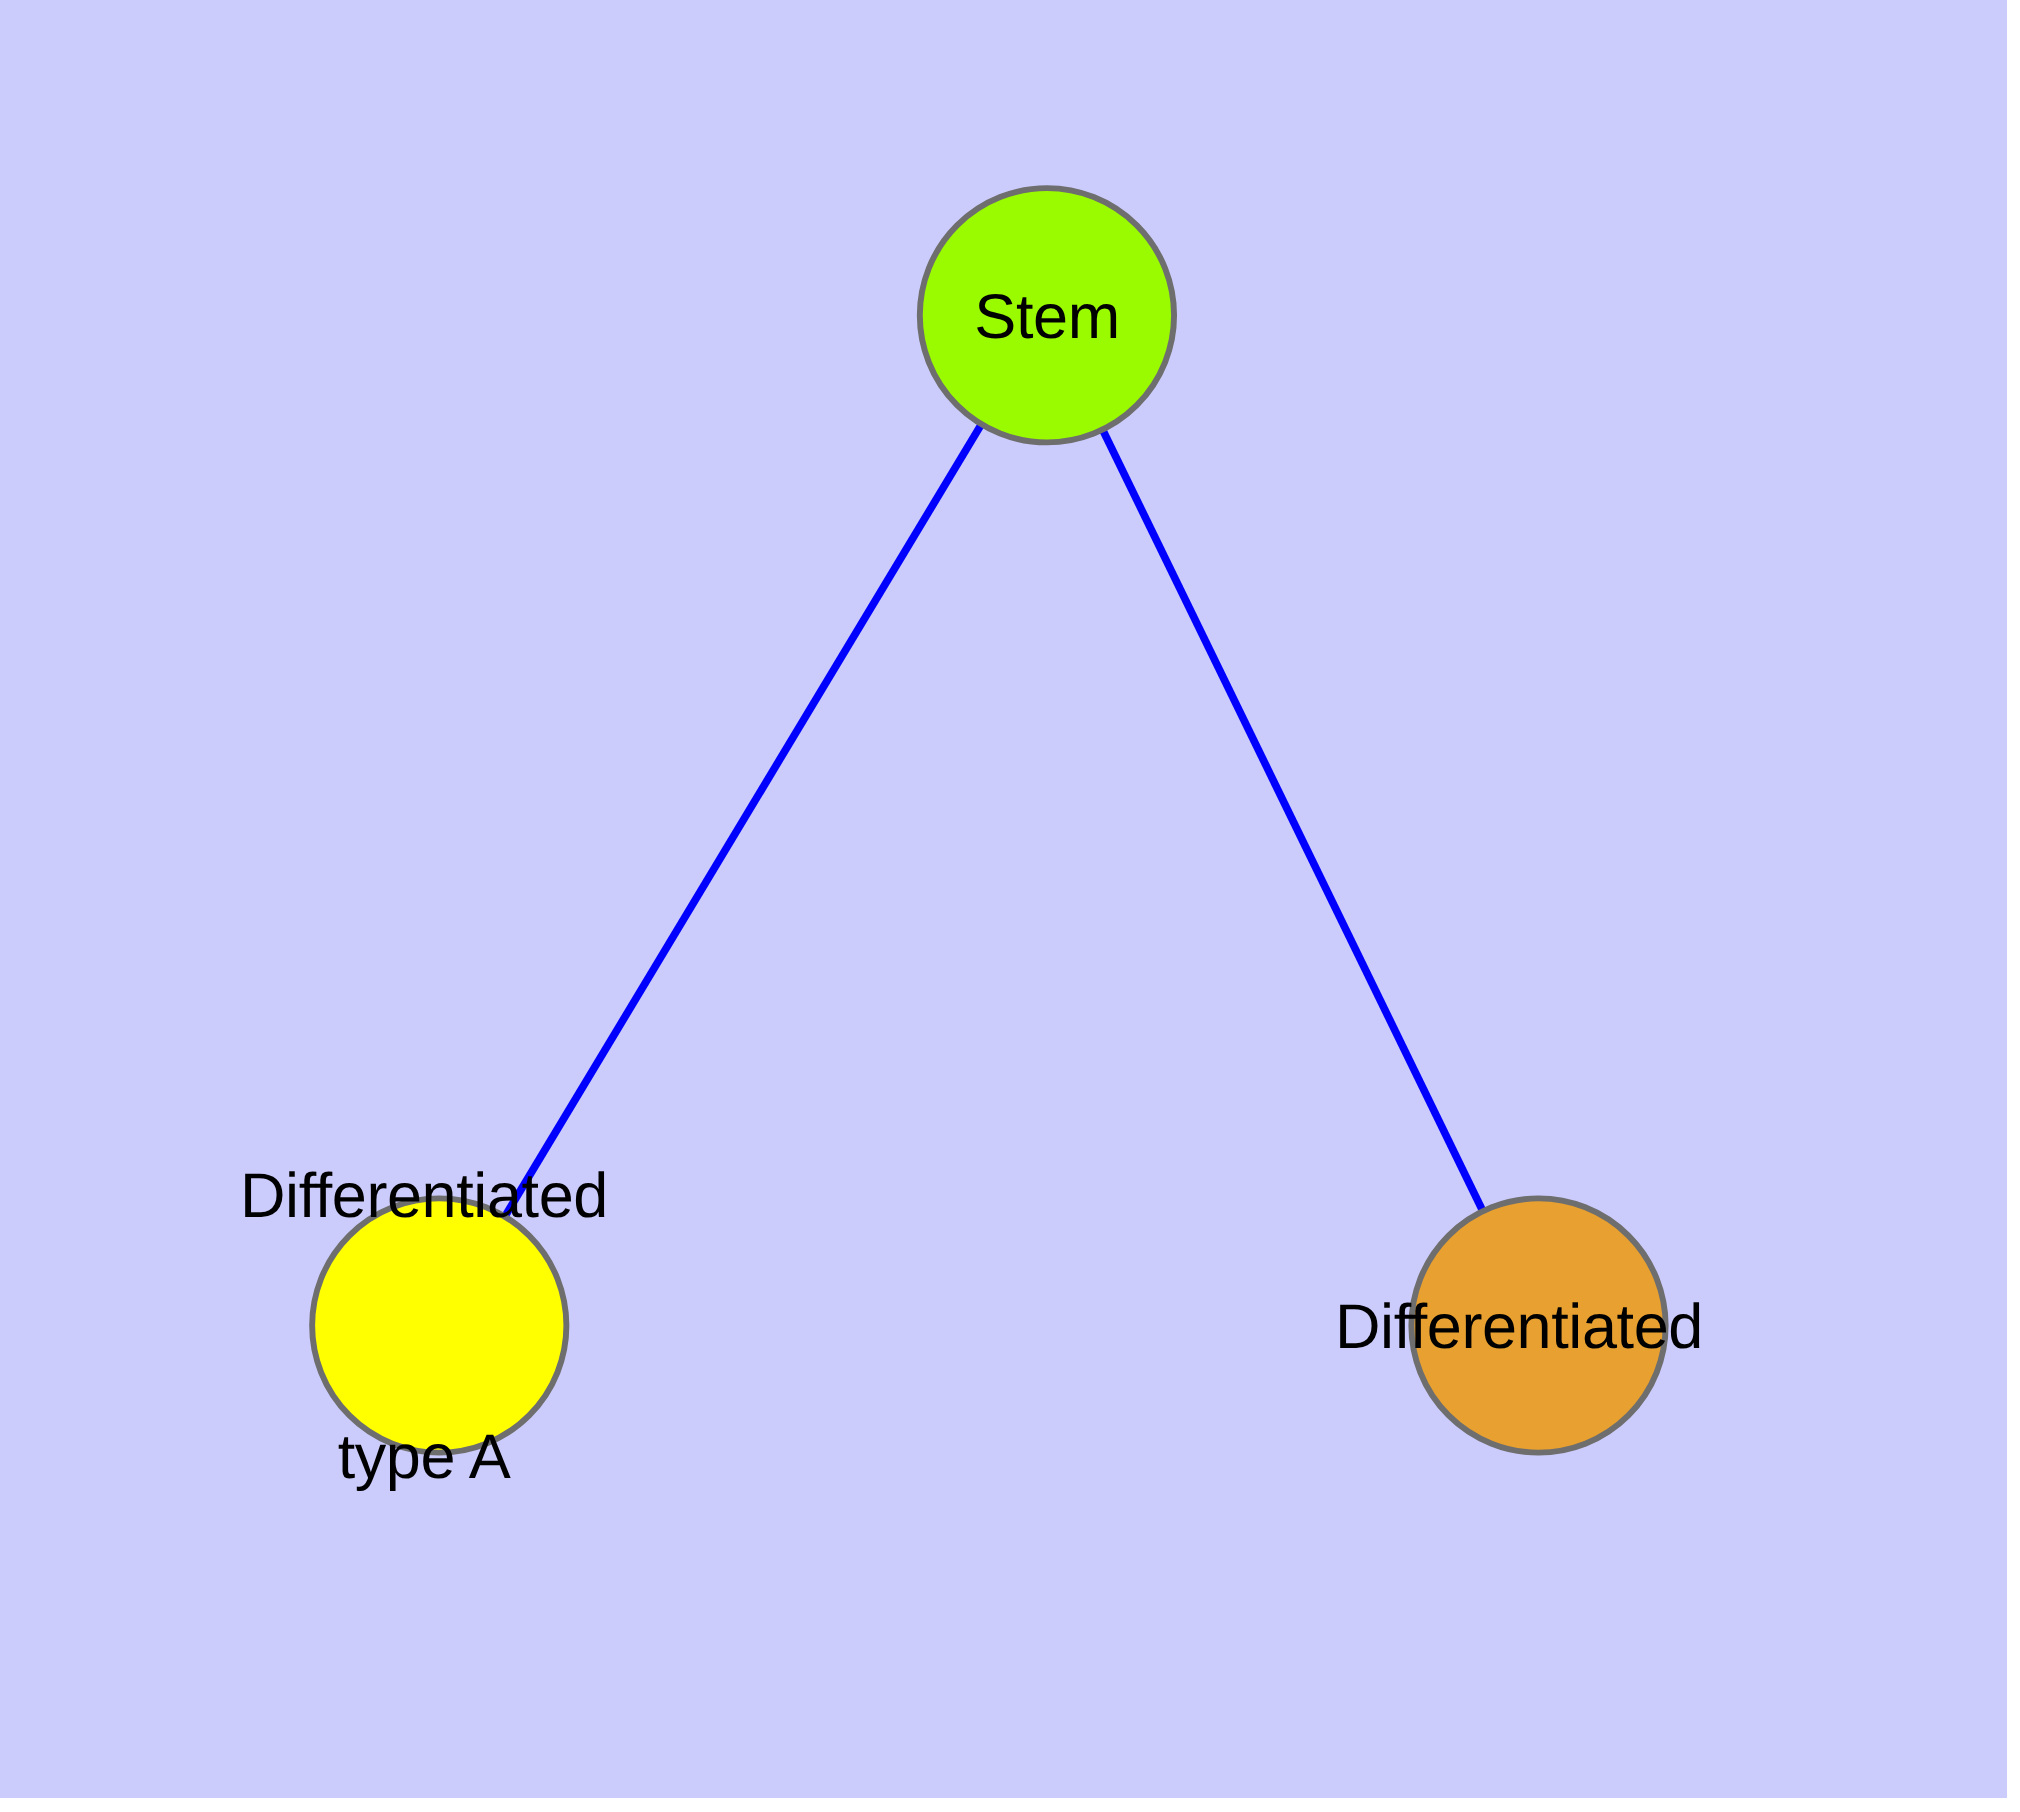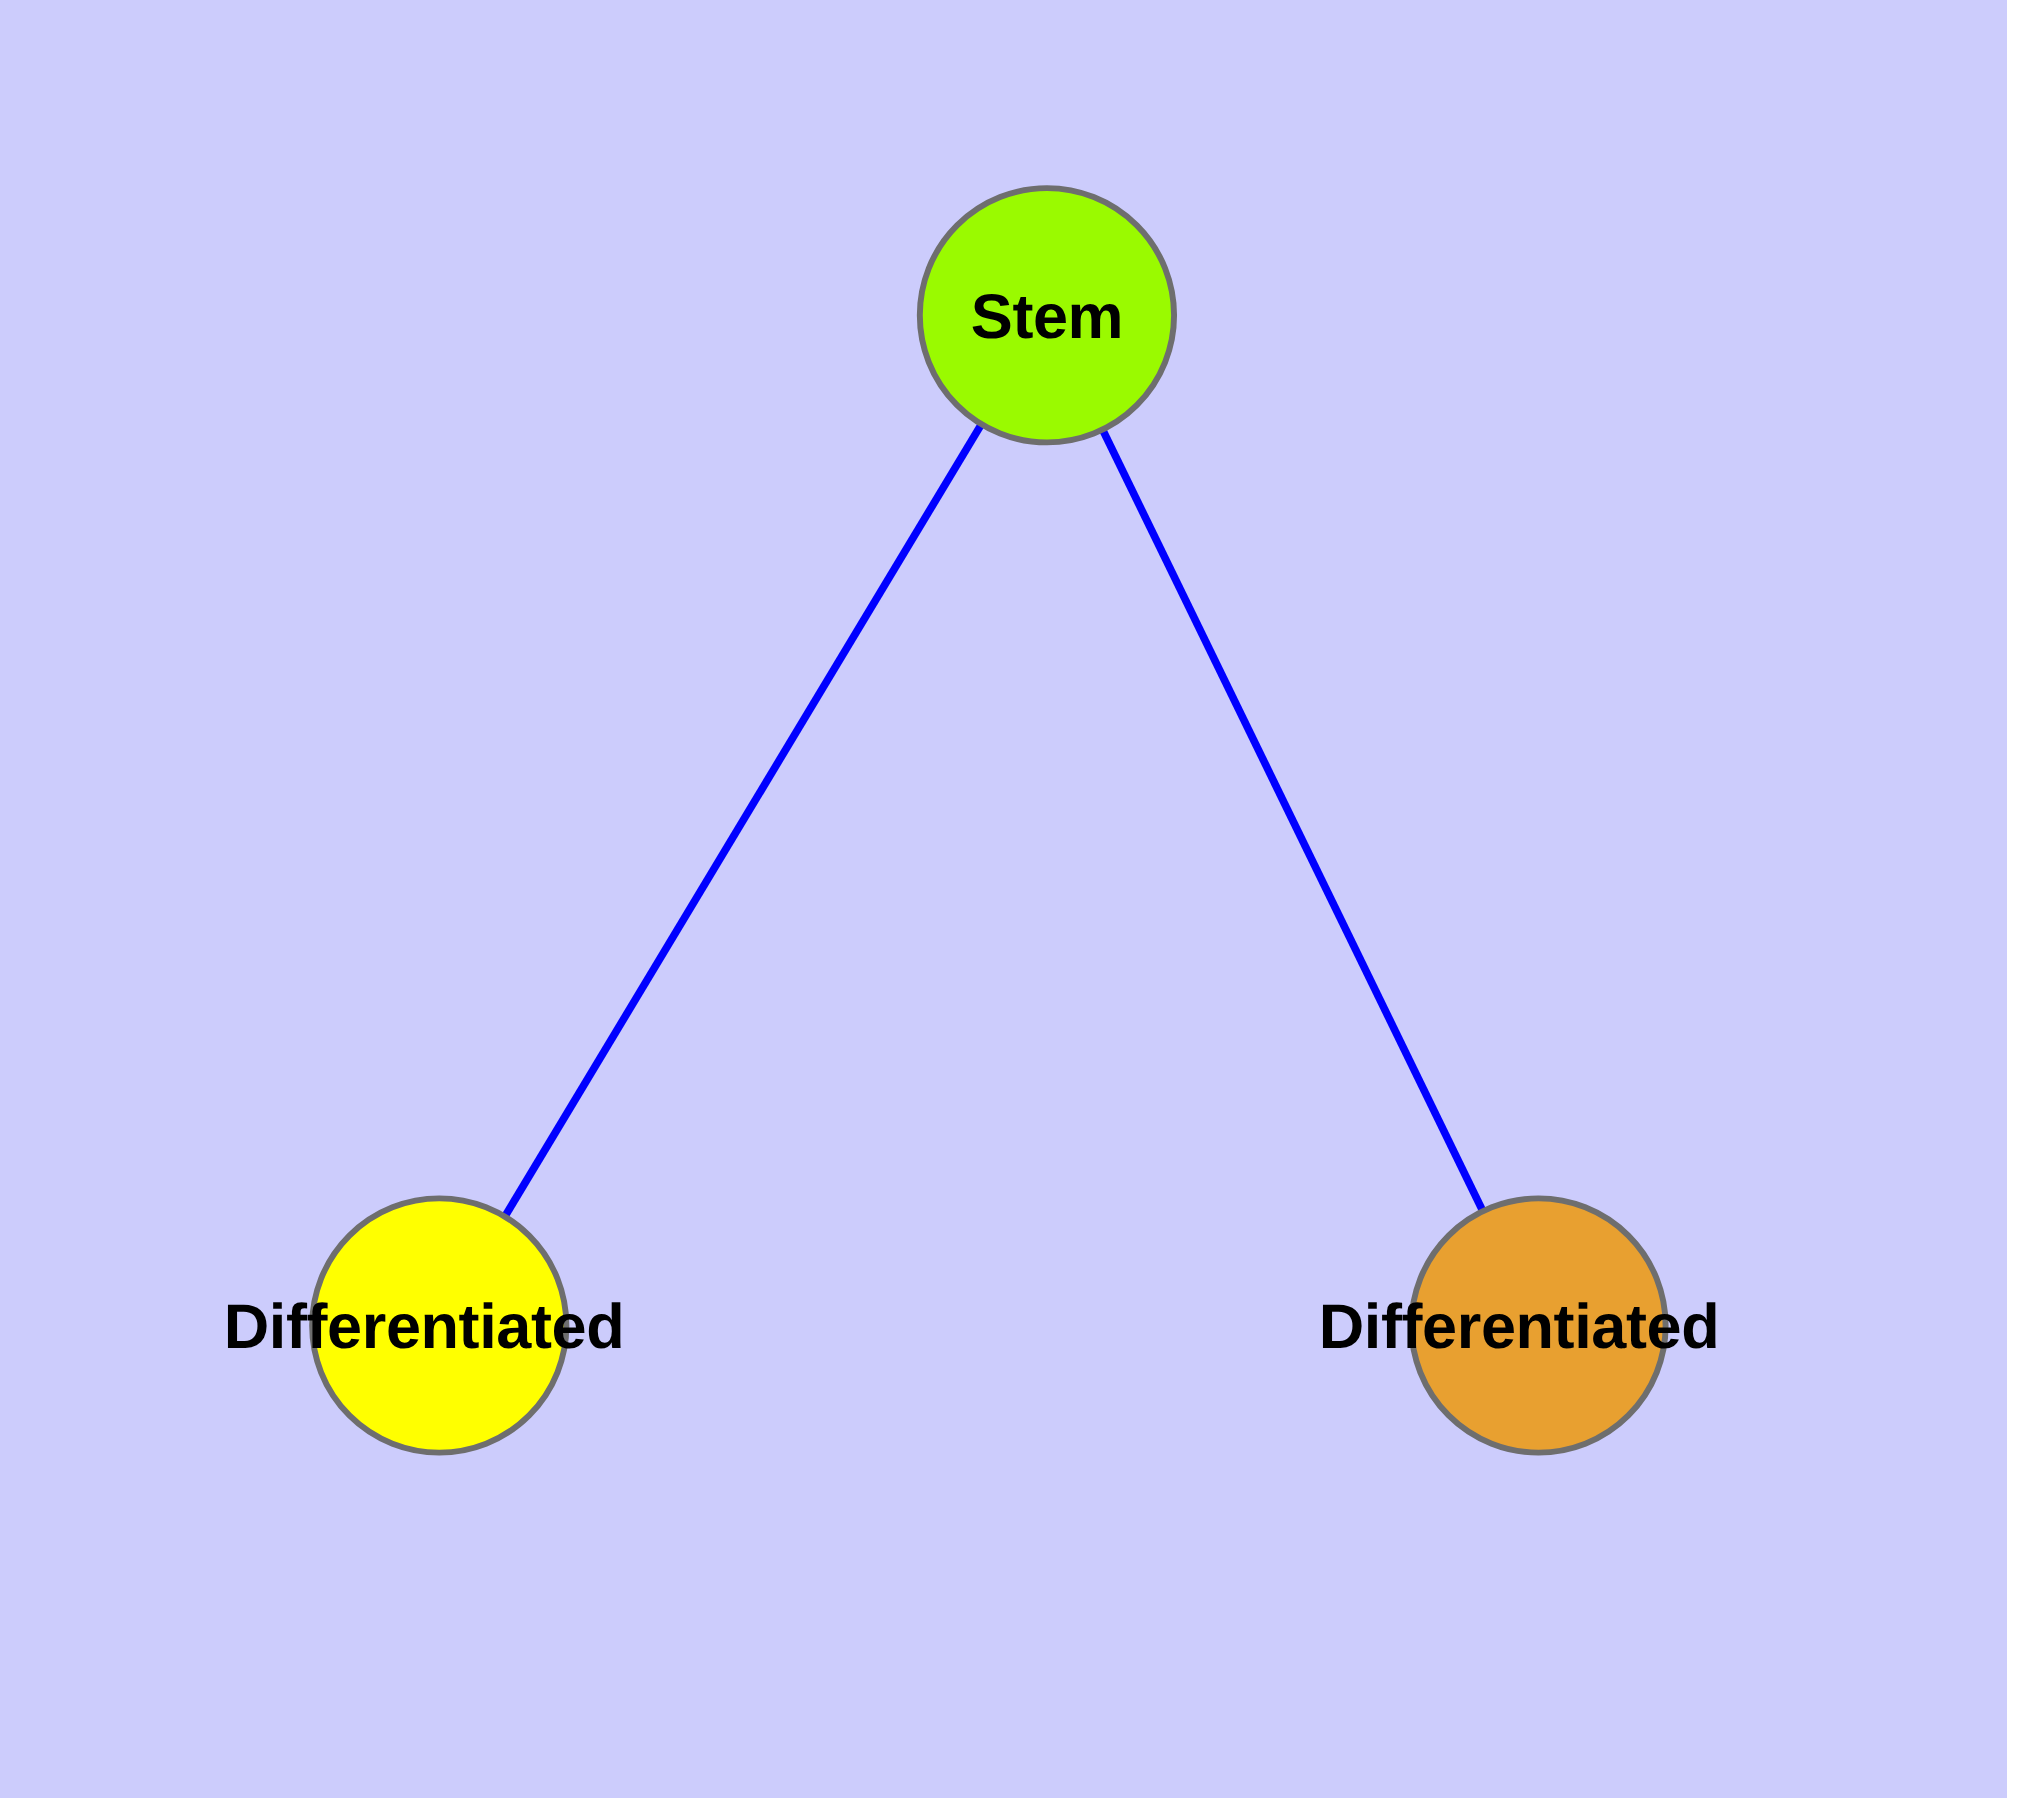--- a/index.html
+++ b/index.html
@@ -26,21 +26,21 @@
   #graph-svg {
     position: absolute;
     left: 0;
     top: 0;
     width: 2021px;
     height: 1812px;
   }
   .node-label {
     position: absolute;
     color: #000000;
-    font-weight: bold;
+    font-weight: normal;
     font-size: 63px;
     line-height: 1.38;
     text-align: center;
     white-space: pre;
     letter-spacing: -0.4px;
     transform: translate(-50%, -50%);
     pointer-events: none;
     text-rendering: geometricPrecision;
   }
 </style>
@@ -62,20 +62,21 @@
       <circle cx="1235" cy="372" r="150" fill="#9afa00" stroke="#6e6e6e" stroke-width="7"></circle>
       <circle cx="518" cy="1564" r="150" fill="#ffff00" stroke="#6e6e6e" stroke-width="7"></circle>
       <circle cx="1815" cy="1564" r="150" fill="#e8a030" stroke="#6e6e6e" stroke-width="7"></circle>
     </g>
   </svg>
 
   <div class="node-label" style="left:1047px; top:317px;">Stem</div>
 
   <div class="node-label" style="left:424px; top:1327px;">
     <div>Differentiated</div>
+    <div>type A</div>
   </div>
 
   <div class="node-label" style="left:1519px; top:1327px;">
     <div>Differentiated</div>
   </div>
 
 </div>
 
 
 </body></html>

